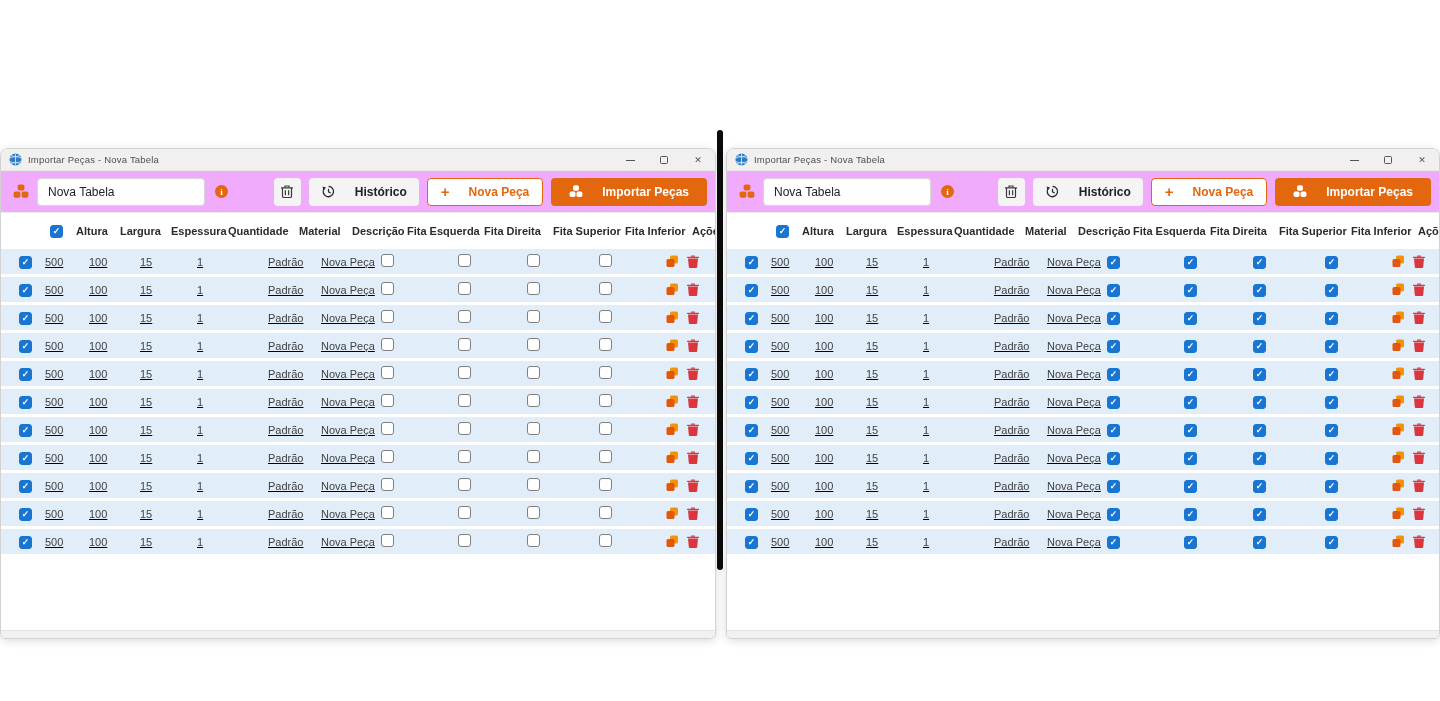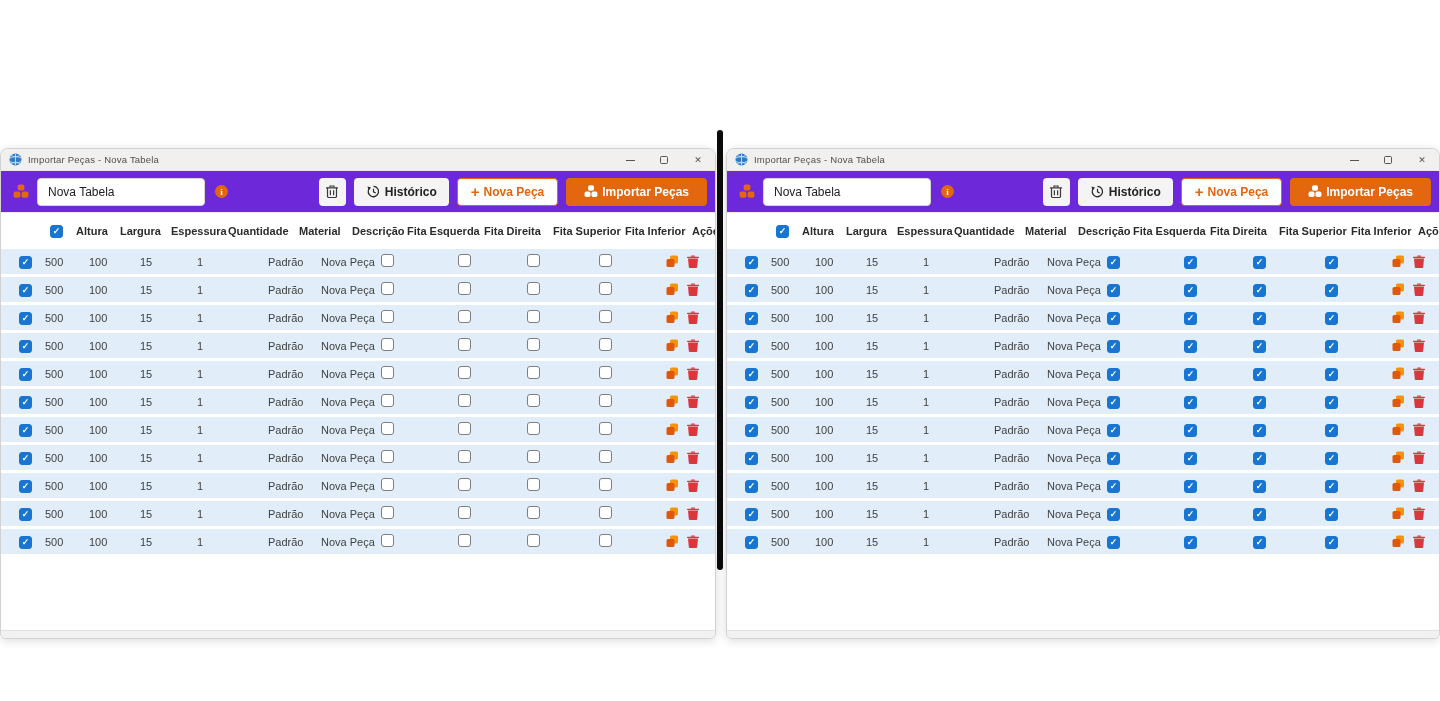--- a/index.html
+++ b/index.html
@@ -27,52 +27,52 @@
   .titlebar .title { font-size:9.5px; color:#4f4f4f; letter-spacing:.2px; }
   .win-controls { position:absolute; right:0; top:0; height:22px; display:flex; }
   .wc { width:34px; height:22px; display:flex; align-items:center; justify-content:center; color:#555; }
   .min-glyph { width:9px; height:1px; background:#555; display:block; }
   .max-glyph { width:8px; height:8px; border:1px solid #555; border-radius:1.5px; display:block; }
   .close-glyph { font-size:9px; color:#555; }
 
   
   .toolbar {
     height:42px; display:flex; align-items:center; padding:0 8px 0 12px; gap:8px;
-    background:#6d28d9; border-bottom:1px solid #ececec;
+    background:#f0abfc; border-bottom:1px solid #ececec;
   }
   .table-name {
     width:168px; height:28px; border:1px solid #d6d6d6; border-radius:4px;
     padding:0 10px; font-size:12px; color:#222; outline:none; font-family:"Liberation Sans",sans-serif;
   }
   .info-icon {
     width:13px; height:13px; border-radius:50%; background:#E2670E; color:#fff;
     font-size:9px; font-weight:bold; display:flex; align-items:center; justify-content:center;
     margin-left:2px; font-family:"Liberation Serif",serif;
   }
   .spacer { flex:1; }
   .btn {
-    height:28px; display:flex; align-items:center; gap:4px; border-radius:4px;
+    height:28px; display:flex; align-items:center; gap:19px; border-radius:4px;
     font-size:12px; font-weight:bold; cursor:pointer; border:none; background:none;
     font-family:"Liberation Sans",sans-serif;
   }
   .icon-btn  { width:27px; justify-content:center; background:#f4f4f4; }
   .gray-btn  { padding:0 12px; background:#f4f4f4; color:#222; }
   .outline-btn { padding:0 13px; background:#fff; border:1px solid #E2670E; color:#E2670E; }
   .outline-btn .plus { font-size:15px; font-weight:bold; line-height:1; margin-top:-1px; }
   .solid-btn { padding:0 18px; background:#E2670E; color:#fff; }
 
   
   .thead, .row {
     display:grid;
     grid-template-columns:32px 44px 51px 57px 71px 53px 55px 77px 69px 72px 67px 1fr;
     align-items:center; padding-left:12px;
   }
   .thead { height:36px; background:#fff;margin-left:31px; }
   .th { font-size:11px; font-weight:bold; color:#2b2b2b; }
-  .row { height:25px; background:#E1EEFA; margin-bottom:3px; }
+  .row { height:25px; background:#E1EEFA; margin-bottom:3px;text-decoration:underline; }
   .td { font-size:11px; color:#3f3f3f; }
   .cb {
     width:13px; height:13px; border-radius:3px; background:#fff; border:1px solid #7f7f7f;
     display:inline-flex; align-items:center; justify-content:center; margin-left:6px;
   }
   .cb.checked { background:#1875D2; border-color:#1875D2; }
   .cb.checked::after { content:"✓"; color:#fff; font-size:9px; font-weight:bold; line-height:1; }
   .fita-td .cb { margin-left:5px; }
   .actions { display:flex; align-items:center; gap:8px; padding-left:5px; }
   .actions svg { display:block; }

